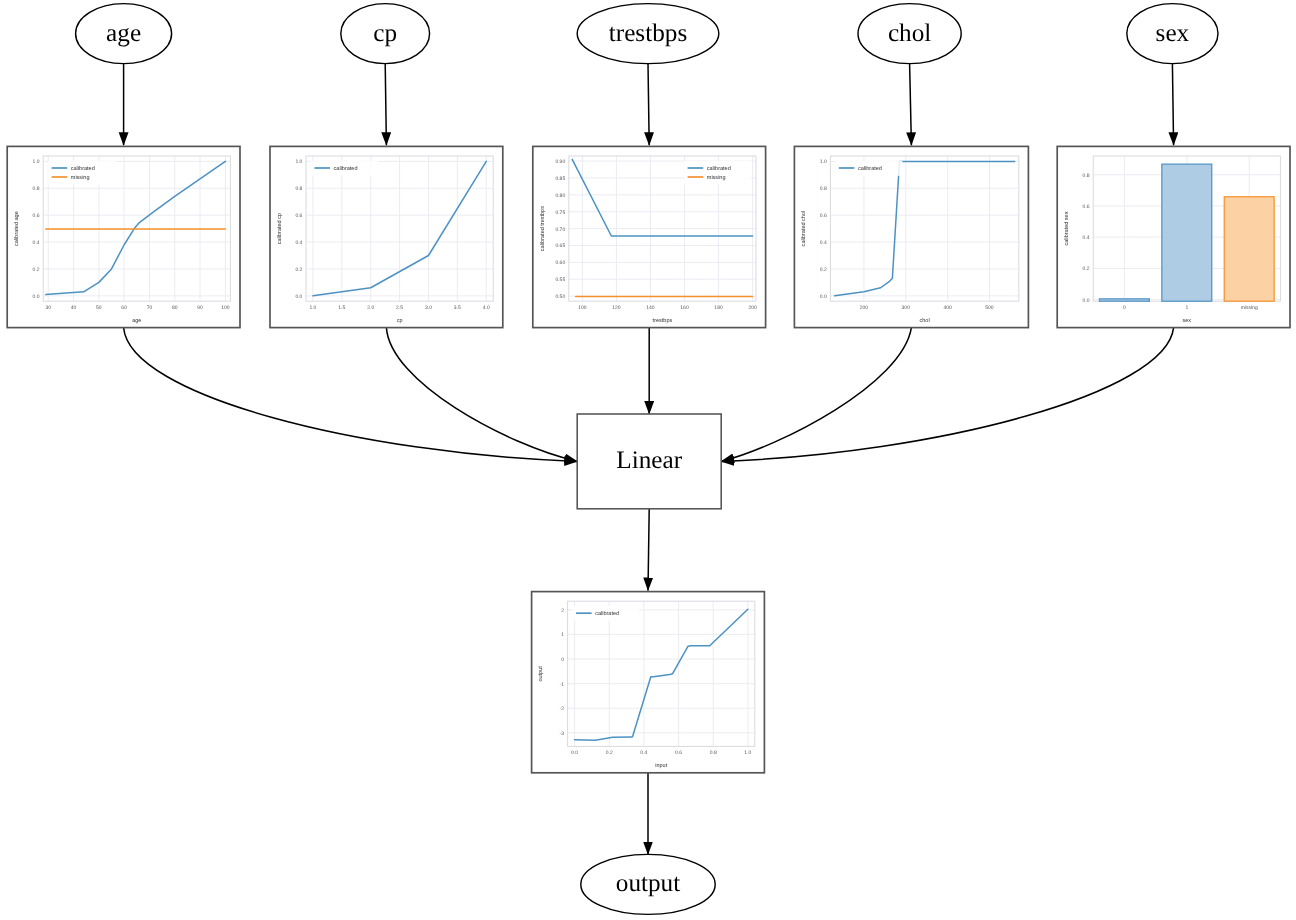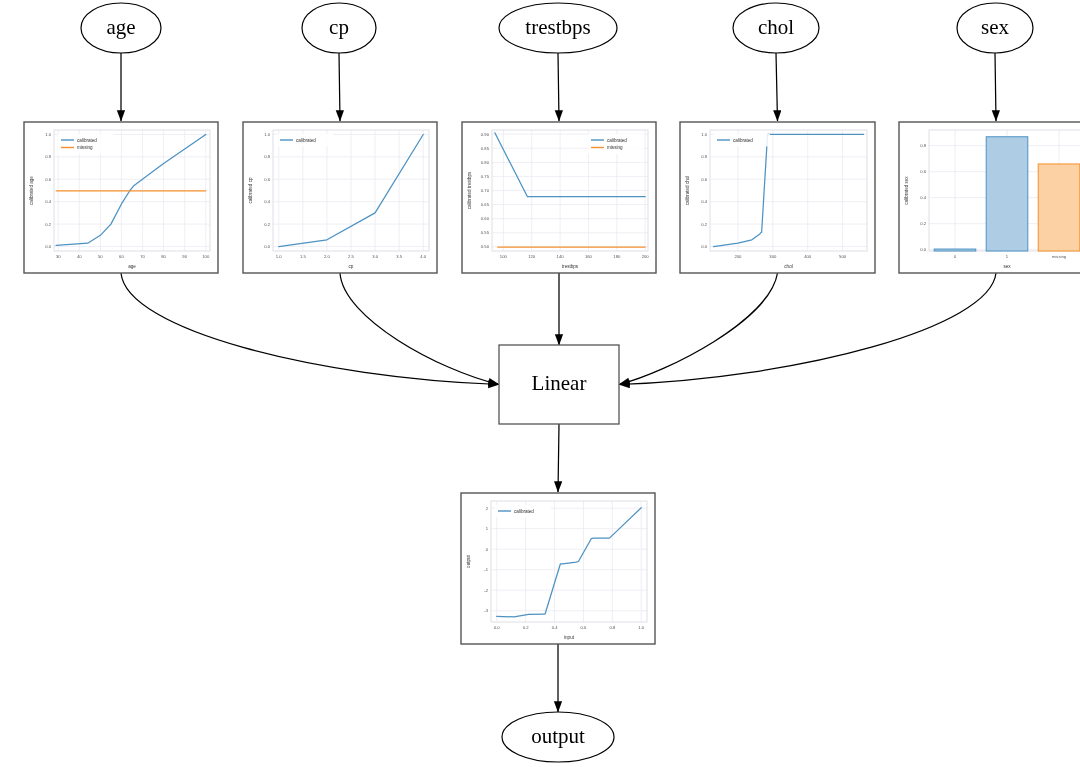--- a/index.html
+++ b/index.html
@@ -1,18 +1,18 @@
 <!DOCTYPE html>
 <html><head>
 <meta charset="utf-8">
 <style>
   html,body{margin:0;padding:0;background:#ffffff;}
   body{width:1080px;height:767px;position:relative;overflow:hidden;
        font-family:"Liberation Sans",sans-serif;}
-  #stage{position:absolute;left:18px;top:0;width:1060px;height:767px;}
+  #stage{position:absolute;left:0;top:0;width:1060px;height:767px;}
   svg{display:block;}
   .node-label{font-family:"Liberation Serif",serif;font-size:21px;fill:#000;
               text-anchor:middle;dominant-baseline:middle;}
   .panel-frame{fill:#ffffff;stroke:#555555;stroke-width:1.4;}
   .plot-bg{fill:#ffffff;}
   .grid{stroke:#eaeaf2;stroke-width:0.8;}
   .tick-txt{font-family:"Liberation Sans",sans-serif;font-size:4.2px;fill:#555;text-anchor:middle;}
   .tick-txt-y{font-family:"Liberation Sans",sans-serif;font-size:4.2px;fill:#555;text-anchor:end;}
   .ax-title{font-family:"Liberation Sans",sans-serif;font-size:4.6px;fill:#333;text-anchor:middle;}
   .leg-txt{font-family:"Liberation Sans",sans-serif;font-size:4.6px;fill:#333;}

